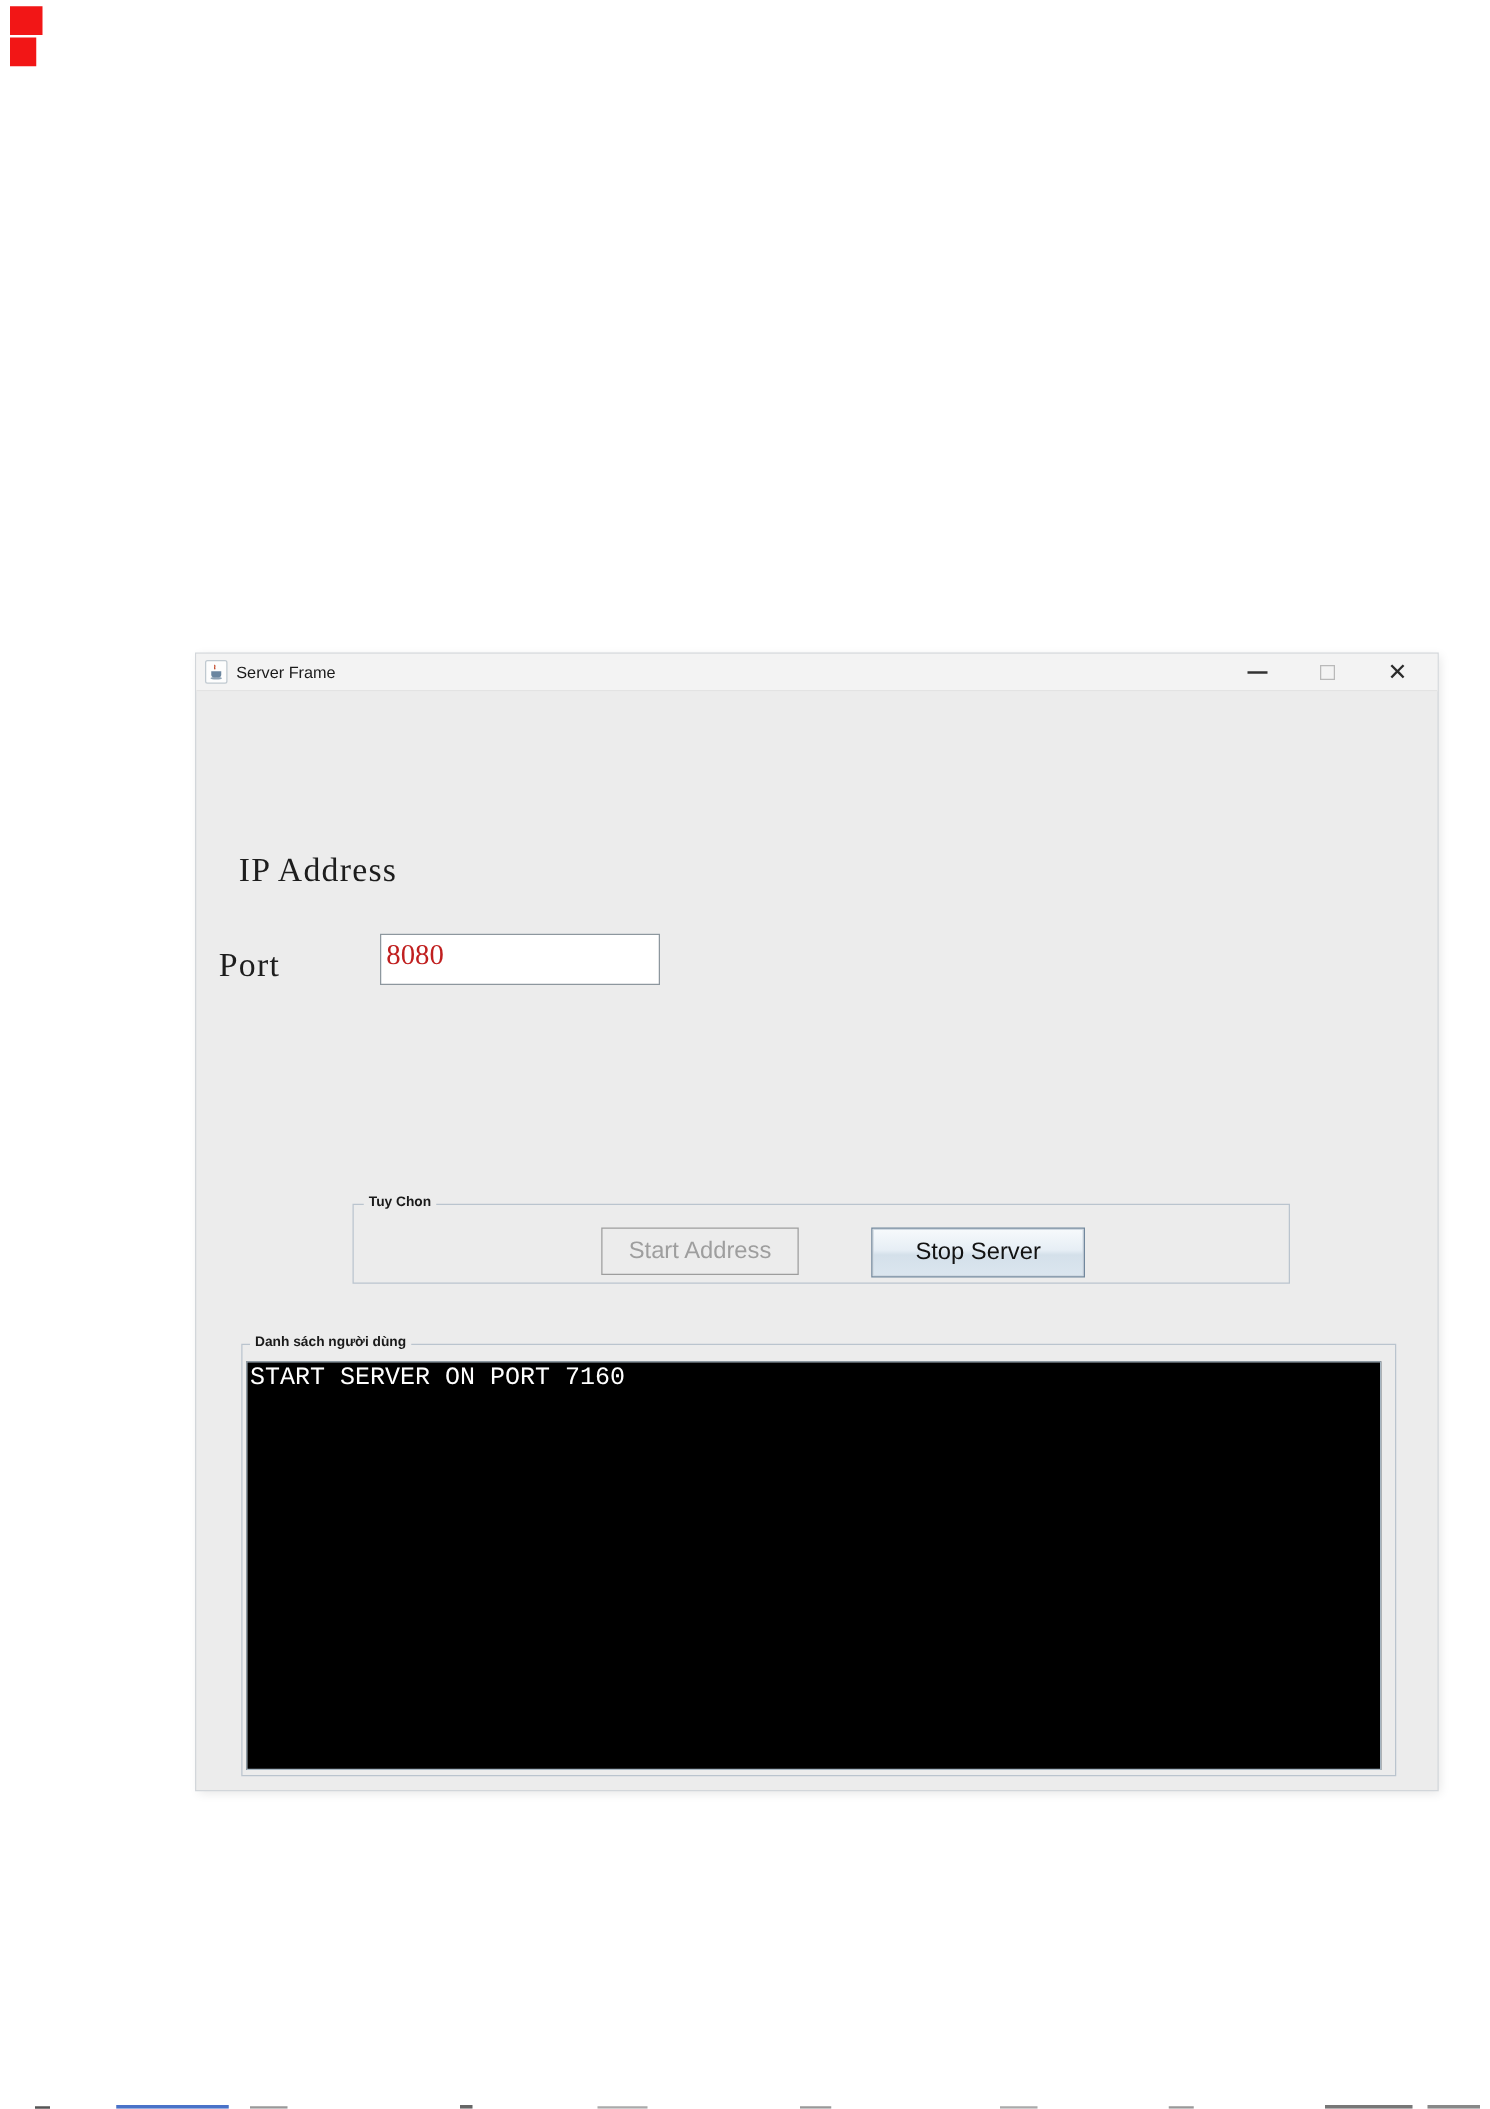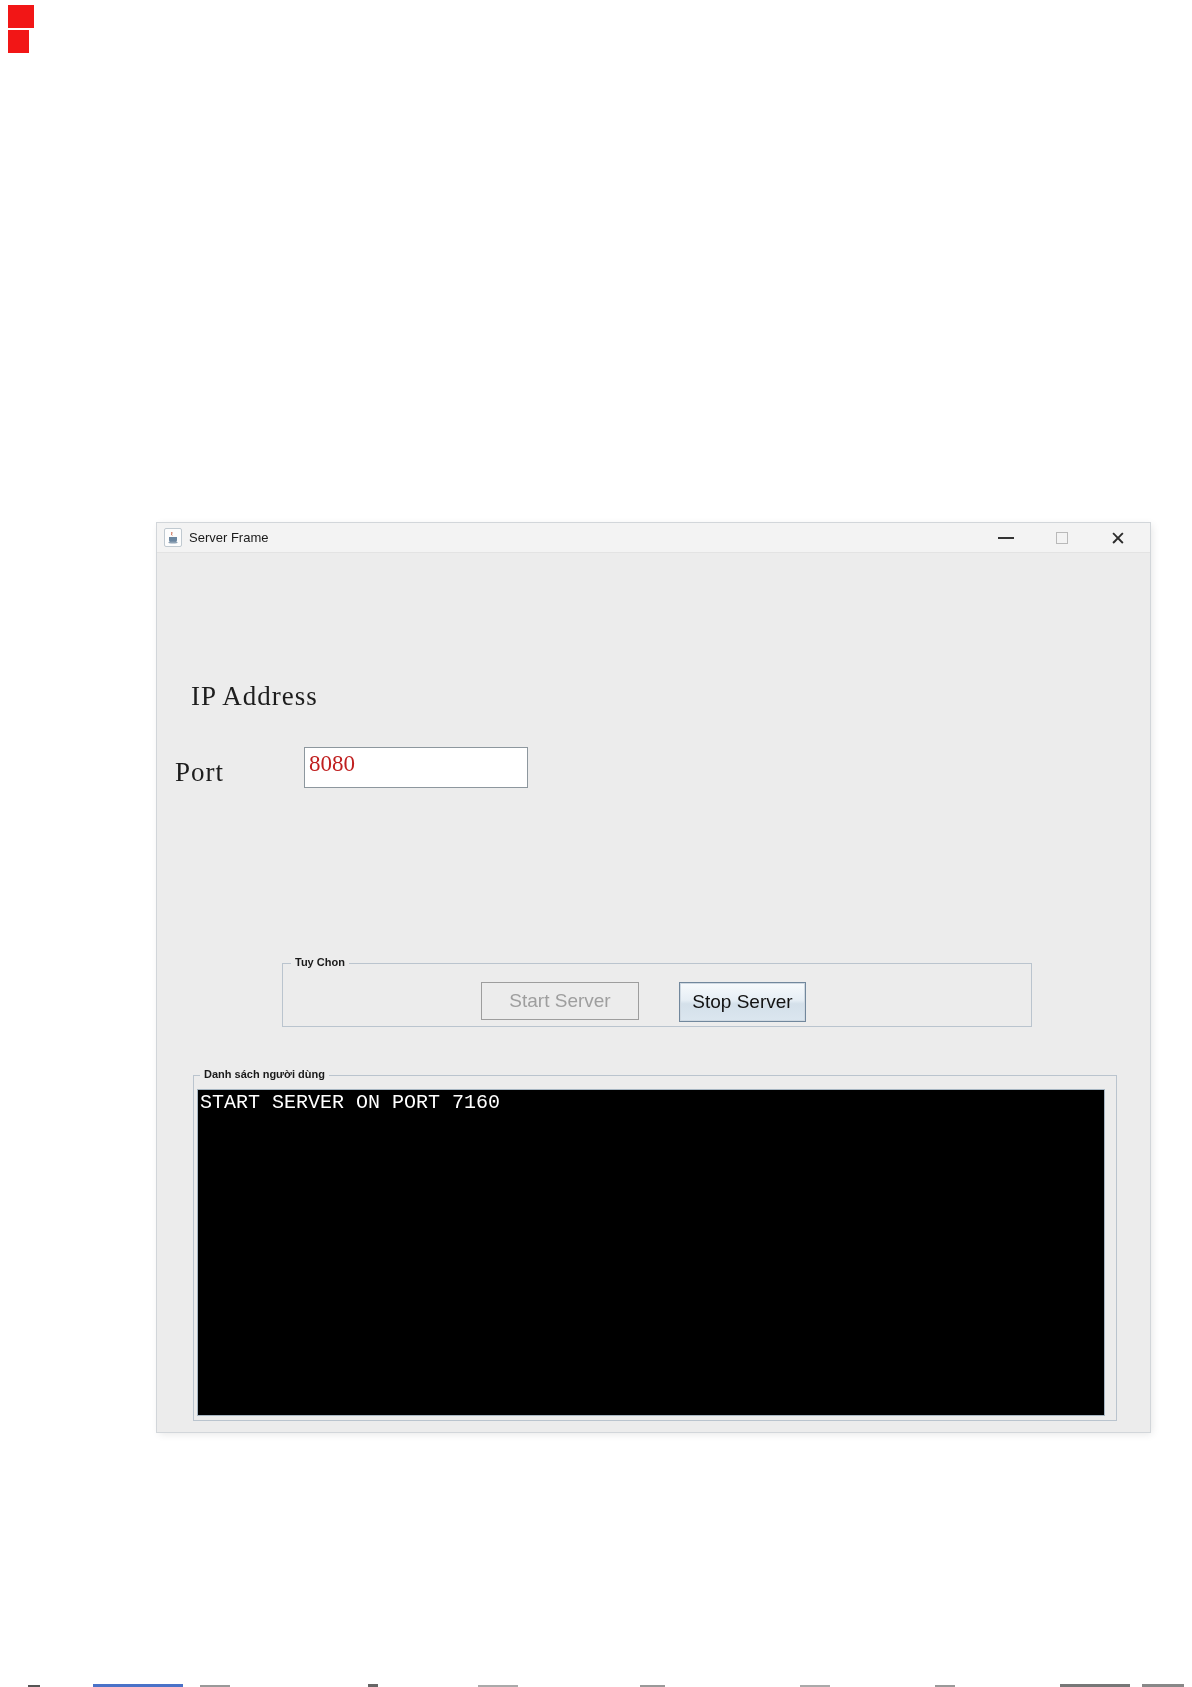--- a/index.html
+++ b/index.html
@@ -71,21 +71,21 @@
                  color:#1a1a1a; background:#ececec; padding:0 4px; }
   .group-options { left:125px; top:440px; width:750px; height:64px; }
   .group-options .group-title { left:8px; }
   .group-users { left:36px; top:552px; width:924px; height:346px; }
   .group-users .group-title { left:6px; }
 
   
   .btn { position:absolute; font-size:19px; text-align:center; cursor:default; }
   .btn-start { left:198px; top:18px; width:158px; height:38px; line-height:36px;
                background:#ececec; border:1px solid #9d9d9d; color:#9e9e9e; }
-  .btn-stop  { left:396px; top:18px; width:127px; height:40px; line-height:38px;
+  .btn-stop  { left:414px; top:18px; width:171px; height:40px; line-height:38px;
                background:linear-gradient(to bottom,#f7fafc 0%,#e6eef5 45%,#d4e0ea 55%,#dbe6ef 100%);
                border:1px solid #71879c; color:#121212;
                box-shadow:0 0 0 1px #cfd9e2 inset; }
 
   
   .console { position:absolute; left:3px; top:13px; width:908px; height:327px;
              background:#000000; border:1px solid #a7b6c2; overflow:hidden; }
   .console-line { display:block; font-family:"Liberation Mono", monospace;
                   font-size:20px; color:#ffffff; padding:1px 2px; white-space:pre; }
 </style>
@@ -119,21 +119,21 @@
 
 
   <div class="serif-label lbl-ip">IP Address</div>
 
   <div class="serif-label lbl-port">Port</div>
   <div class="field field-port"><span>8080</span></div>
 
 
   <div class="groupbox group-options">
     <div class="group-title">Tuy Chon</div>
-    <div class="btn btn-start">Start Server</div>
+    <div class="btn btn-start">Start Address</div>
     <div class="btn btn-stop">Stop Server</div>
   </div>
 
   <div class="groupbox group-users">
     <div class="group-title">Danh sách người dùng</div>
     <div class="console">
       <span class="console-line">START SERVER ON PORT 7160</span>
     </div>
   </div>
 

